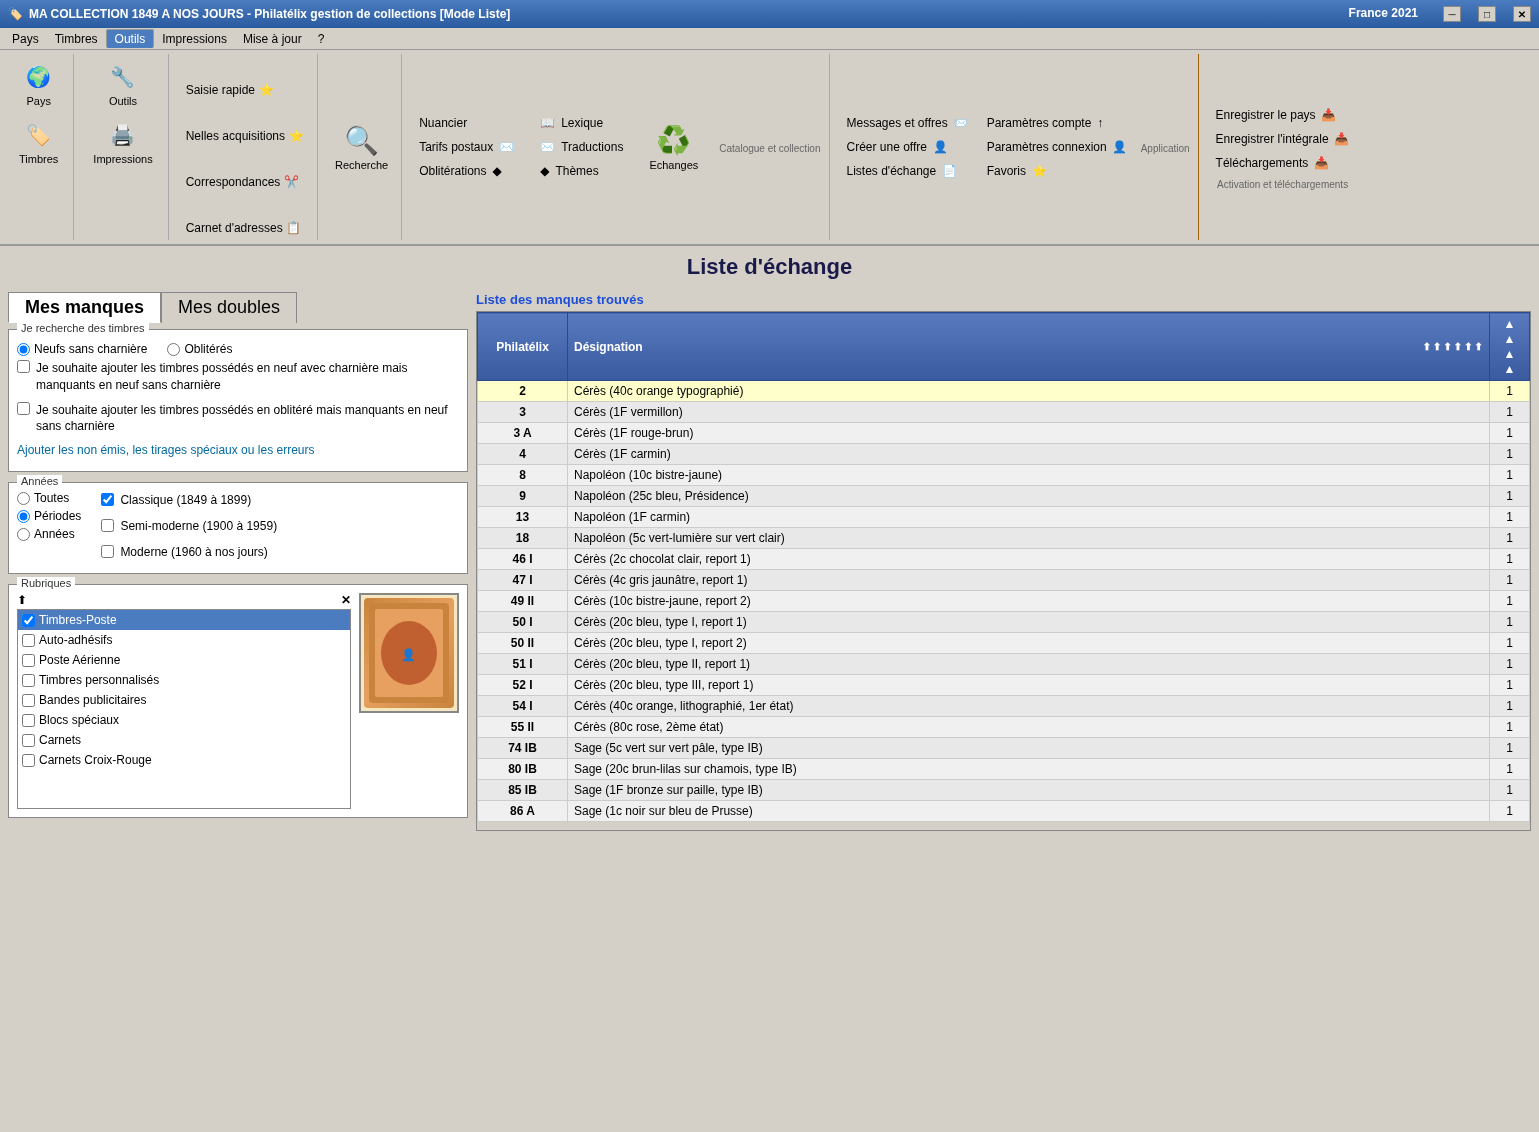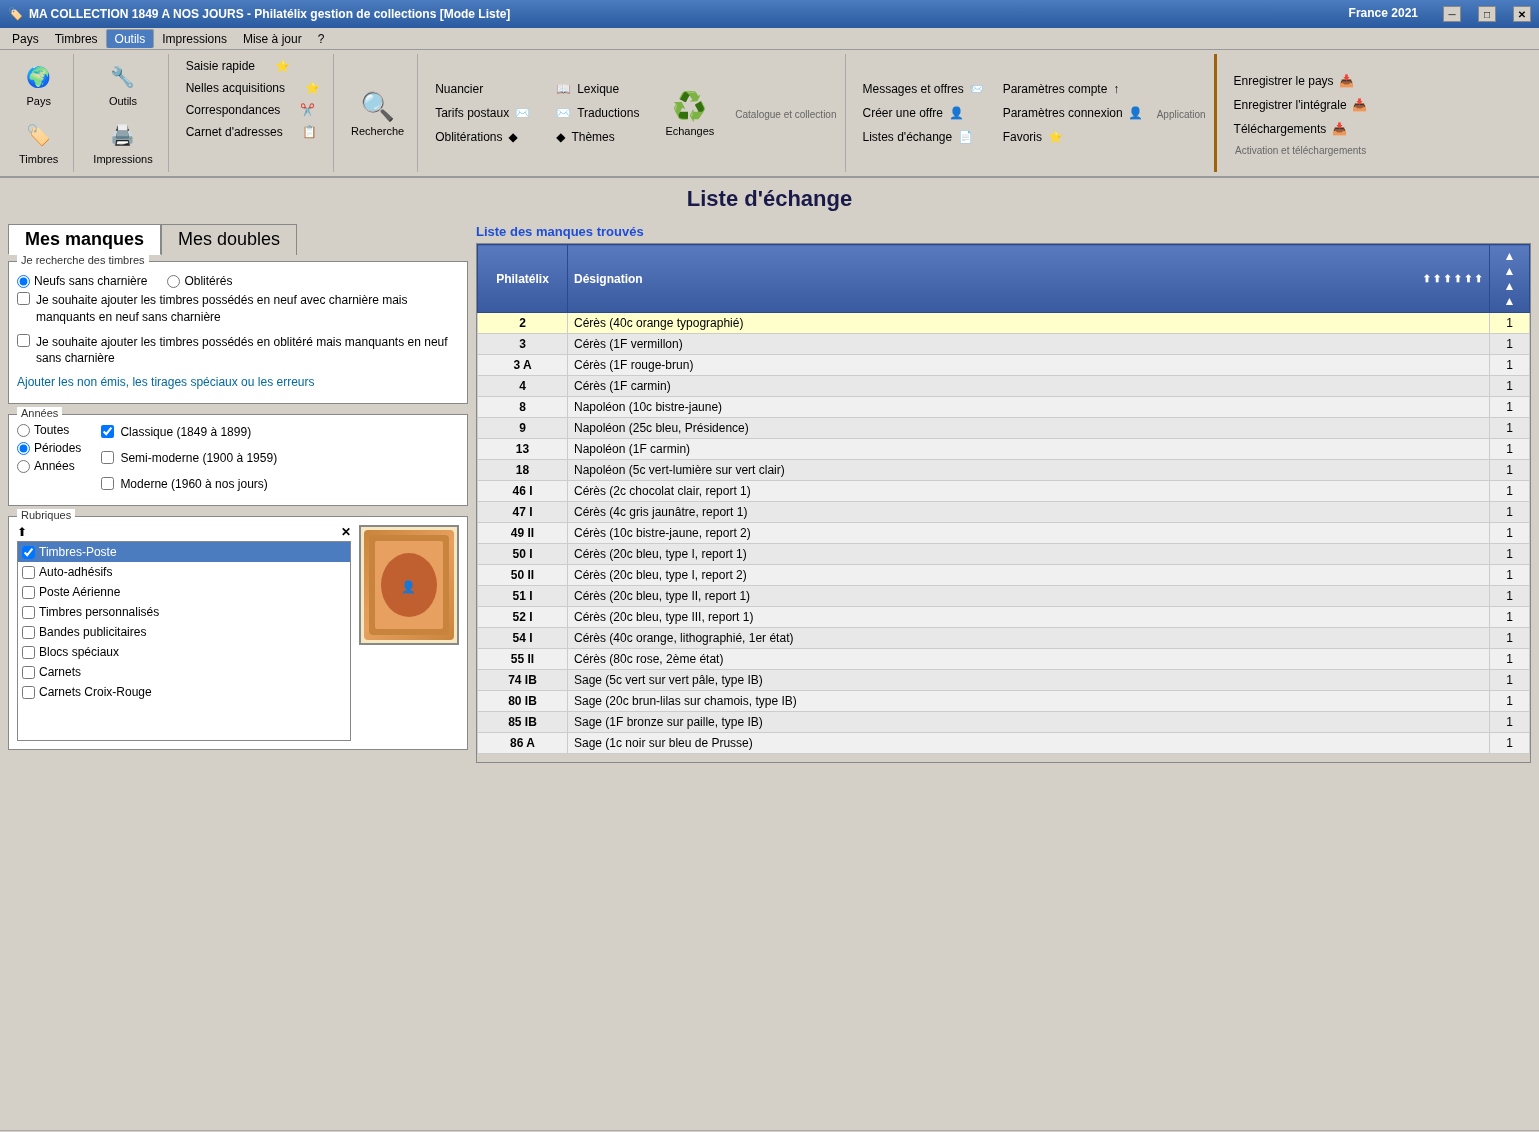--- a/index.html
+++ b/index.html
@@ -79,24 +79,25 @@
       display: flex; align-items: center; justify-content: center;
       font-size: 20px;
     }
     .toolbar-label { font-size: 11px; text-align: center; margin-top: 2px; }
 
     .toolbar-items-grid {
       display: flex; flex-direction: column; gap: 2px; justify-content: center;
     }
     .toolbar-row { display: flex; align-items: center; gap: 4px; }
     .toolbar-text-btn {
-      display: flex; align-items: flex-start; gap: 20px;
+      display: flex; align-items: flex-start; gap: 4px;
       padding: 2px 6px; cursor: pointer;
       border: 1px solid transparent; border-radius: 2px;
       white-space: nowrap;
+      margin-top: 24px;
     }
 
     .toolbar-medium-section {
       display: flex; flex-direction: column; align-items: center;
       padding: 2px 8px; border-right: 1px solid #aaa; justify-content: center; gap: 4px;
     }
     .toolbar-medium-btn {
       display: flex; flex-direction: column; align-items: center;
       cursor: pointer; padding: 4px;
       border: 1px solid transparent; border-radius: 2px;
@@ -105,21 +106,21 @@
     .toolbar-catalog-section {
       display: flex; gap: 16px; padding: 2px 8px; border-right: 1px solid #aaa; align-items: center;
     }
     .toolbar-cat-col { display: flex; flex-direction: column; gap: 4px; }
     .toolbar-cat-item {
       display: flex; align-items: center; gap: 6px; cursor: pointer;
       padding: 2px 4px; border: 1px solid transparent; border-radius: 2px;
     }
 
     .toolbar-app-section {
-      display: flex; gap: 8px; padding: 2px 8px; border-right: 3px solid #a16207; align-items: center; flex-wrap: wrap;
+      display: flex; gap: 8px; padding: 2px 8px; border-right: 1px solid #a16207; align-items: center; flex-wrap: wrap;
     }
     .toolbar-app-col { display: flex; flex-direction: column; gap: 4px; }
 
     .toolbar-activation-section {
       display: flex; flex-direction: column; gap: 4px; padding: 2px 8px; justify-content: center;
     }
     .toolbar-activation-item {
       display: flex; align-items: center; gap: 6px; cursor: pointer;
       padding: 2px 4px; border: 1px solid transparent; border-radius: 2px;
     }

